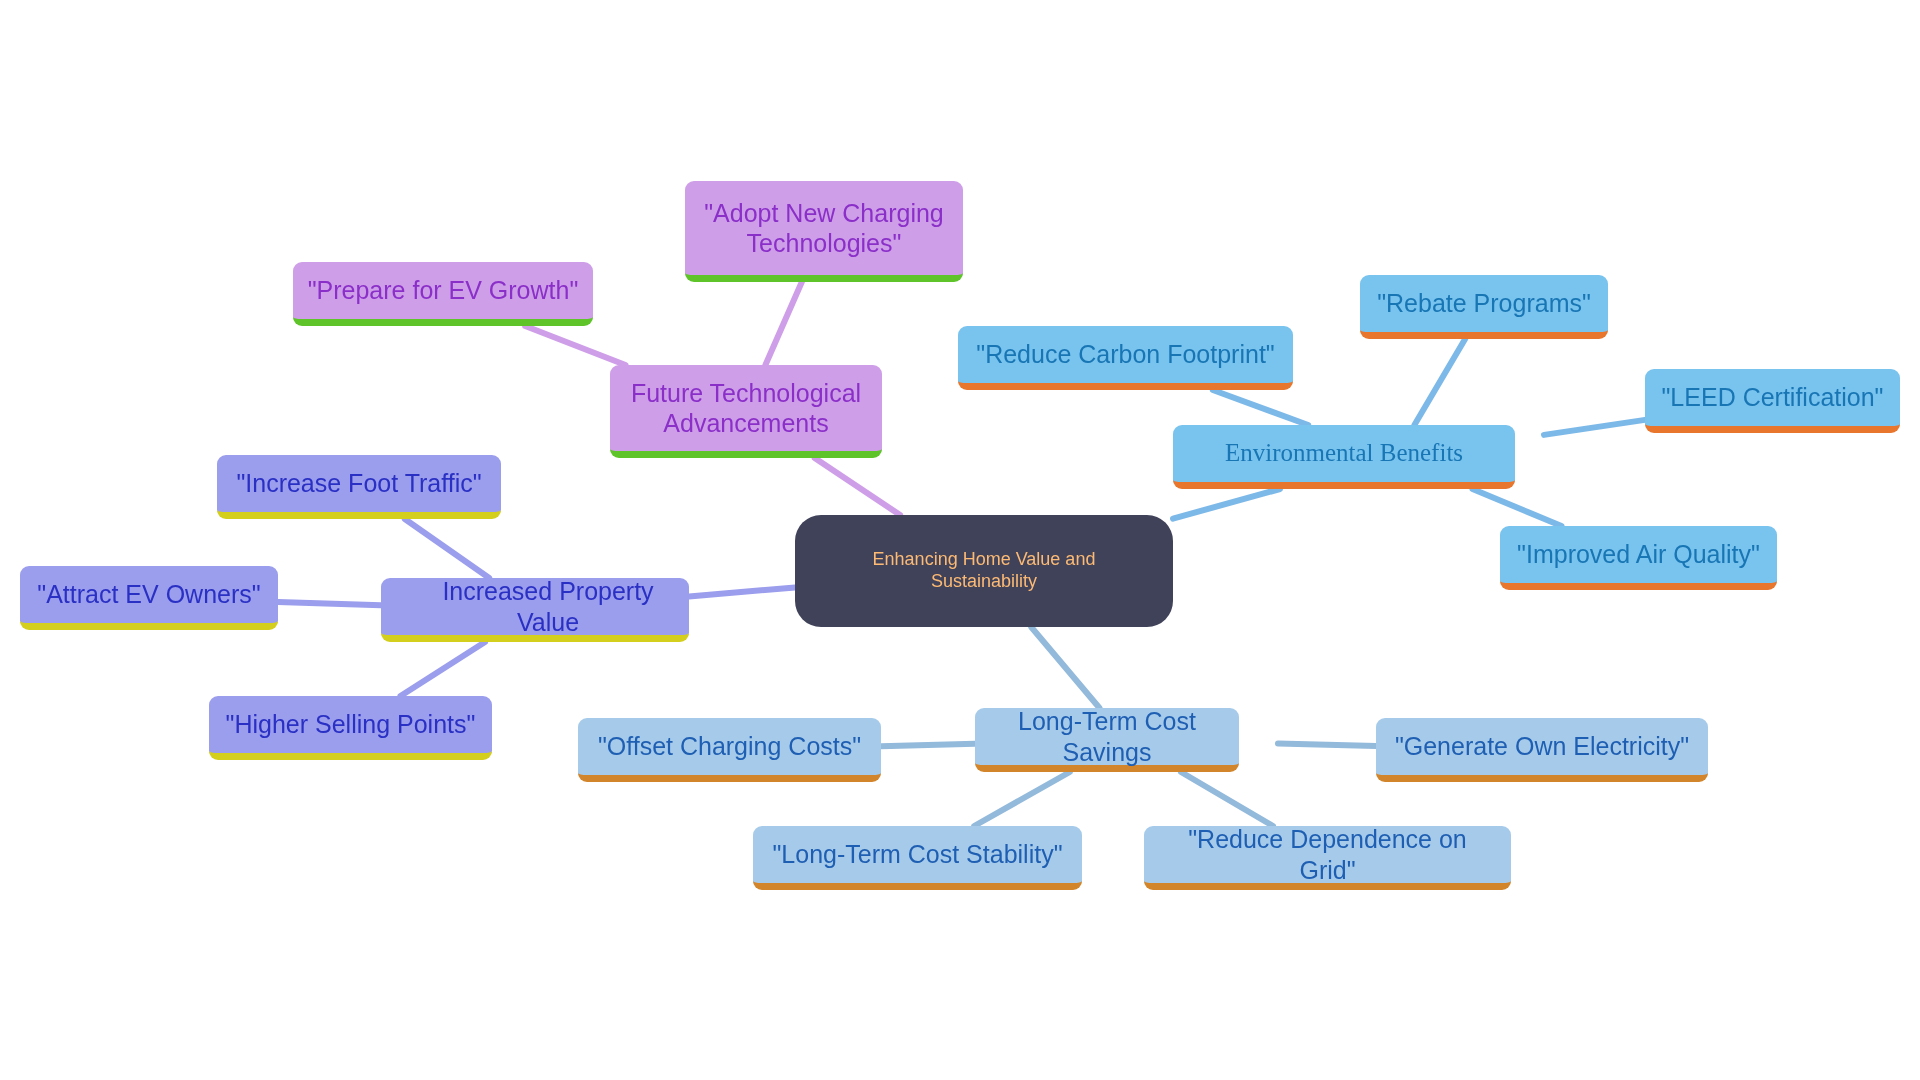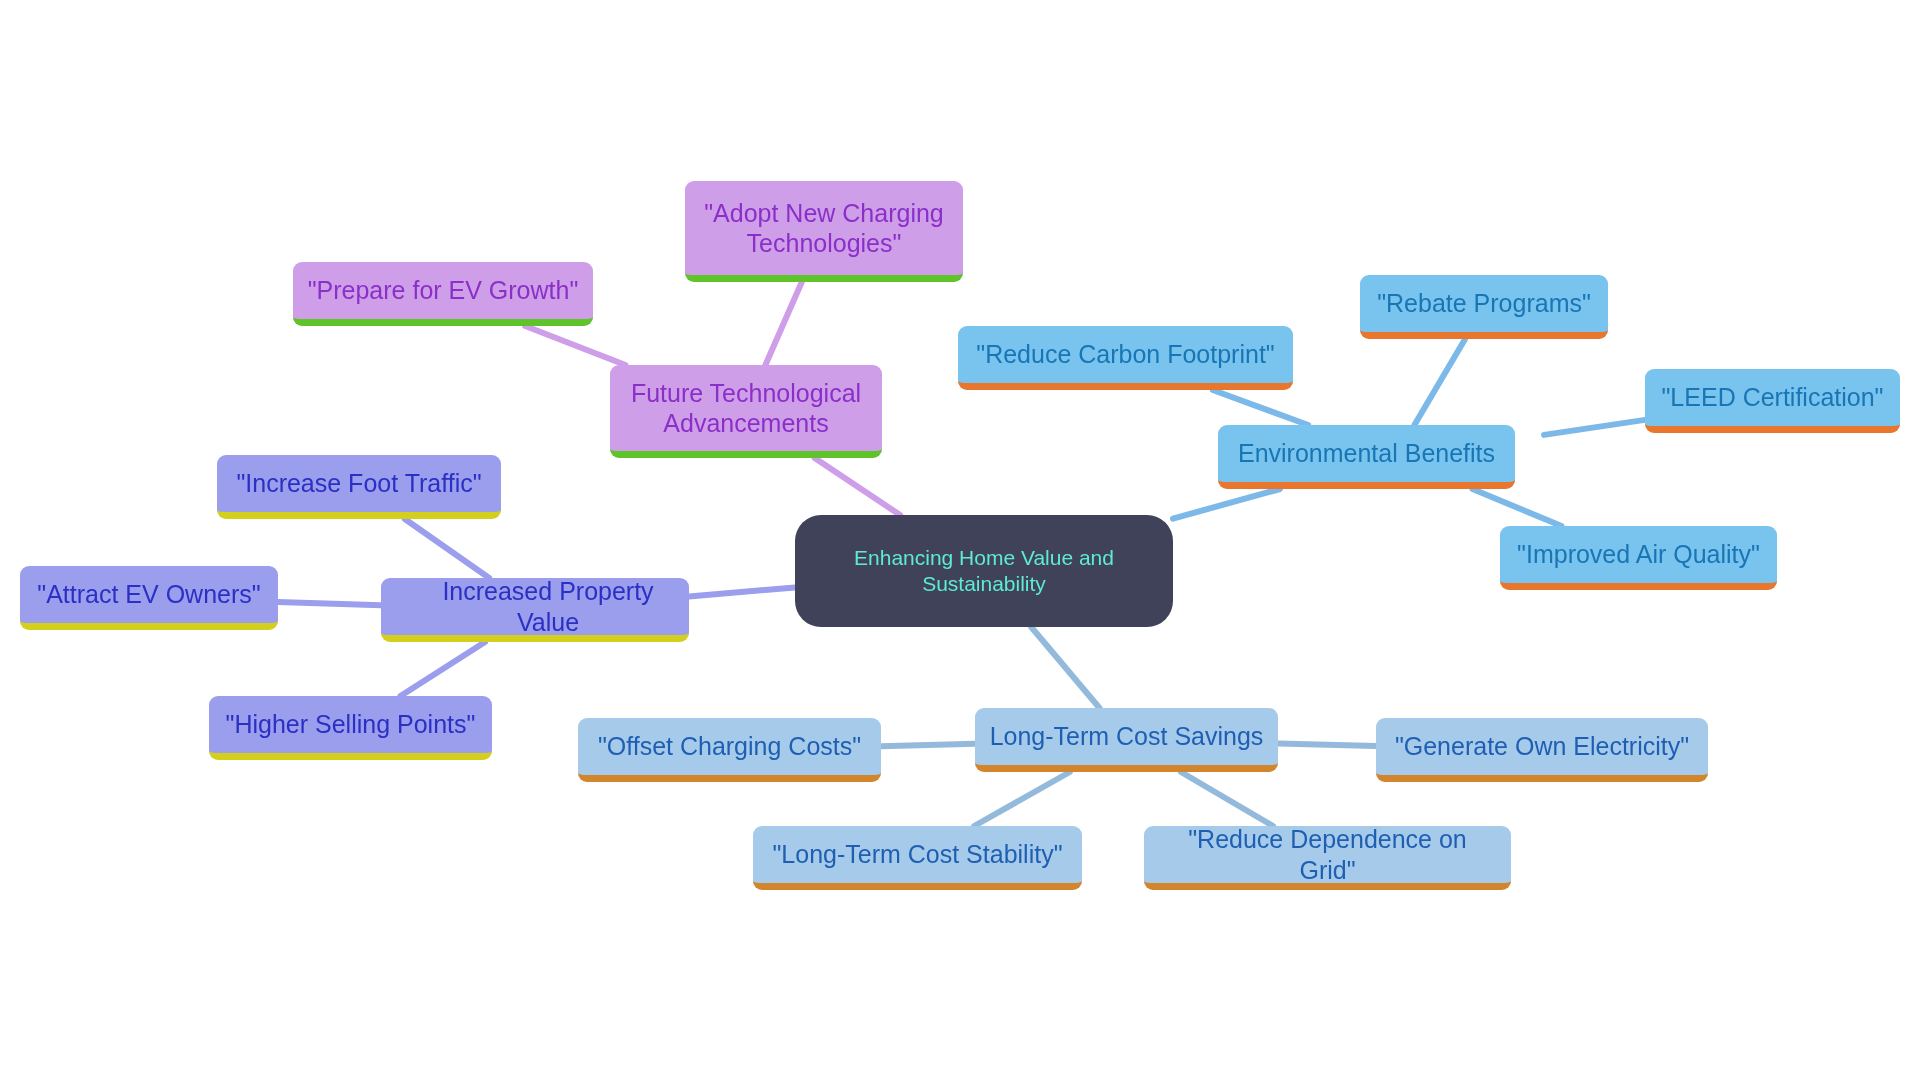--- a/index.html
+++ b/index.html
@@ -38,23 +38,23 @@
     border-radius: 9px;
     padding: 6px 14px;
     line-height: 1.22;
     white-space: pre-line;
     z-index: 5;
   }
 
   
   .node.root {
     background: #3f4259;
-    color: #5eead4;
+    color: #fdba74;
     border-radius: 26px;
-    font-size: 21px;
+    font-size: 18px;
     z-index: 6;
   }
 
   
   .node.purple {
     background: #cf9ee8;
     color: #8b2fc9;
     border-bottom: 7px solid #5ec42a;
     font-size: 25px;
   }
@@ -111,24 +111,24 @@
 Sustainability</div>
       <div class="node purple" style="left: 610px; top: 365px; width: 272px; height: 93px;">Future Technological
 Advancements</div>
       <div class="node purple" style="left: 293px; top: 262px; width: 300px; height: 64px;">"Prepare for EV Growth"</div>
       <div class="node purple" style="left: 685px; top: 181px; width: 278px; height: 101px;">"Adopt New Charging
 Technologies"</div>
       <div class="node periwinkle" style="left: 381px; top: 578px; width: 308px; height: 64px; padding-left: 40px;">Increased Property Value</div>
       <div class="node periwinkle" style="left: 217px; top: 455px; width: 284px; height: 64px;">"Increase Foot Traffic"</div>
       <div class="node periwinkle" style="left: 20px; top: 566px; width: 258px; height: 64px;">"Attract EV Owners"</div>
       <div class="node periwinkle" style="left: 209px; top: 696px; width: 283px; height: 64px;">"Higher Selling Points"</div>
-      <div class="node sky" style="left: 1218px; top: 425px; width: 297px; height: 64px;">Environmental Benefits</div>
+      <div class="node sky" style="left: 1173px; top: 425px; width: 342px; height: 64px; font-family: Liberation Serif, serif;">Environmental Benefits</div>
       <div class="node sky" style="left: 958px; top: 326px; width: 335px; height: 64px;">"Reduce Carbon Footprint"</div>
       <div class="node sky" style="left: 1360px; top: 275px; width: 248px; height: 64px;">"Rebate Programs"</div>
       <div class="node sky" style="left: 1645px; top: 369px; width: 255px; height: 64px;">"LEED Certification"</div>
       <div class="node sky" style="left: 1500px; top: 526px; width: 277px; height: 64px;">"Improved Air Quality"</div>
-      <div class="node steel" style="left: 975px; top: 708px; width: 303px; height: 64px;">Long-Term Cost Savings</div>
+      <div class="node steel" style="left: 975px; top: 708px; width: 264px; height: 64px;">Long-Term Cost Savings</div>
       <div class="node steel" style="left: 578px; top: 718px; width: 303px; height: 64px;">"Offset Charging Costs"</div>
       <div class="node steel" style="left: 1376px; top: 718px; width: 332px; height: 64px;">"Generate Own Electricity"</div>
       <div class="node steel" style="left: 753px; top: 826px; width: 329px; height: 64px;">"Long-Term Cost Stability"</div>
       <div class="node steel" style="left: 1144px; top: 826px; width: 367px; height: 64px;">"Reduce Dependence on Grid"</div>
     </div>
 </div>
 
 </body></html>

